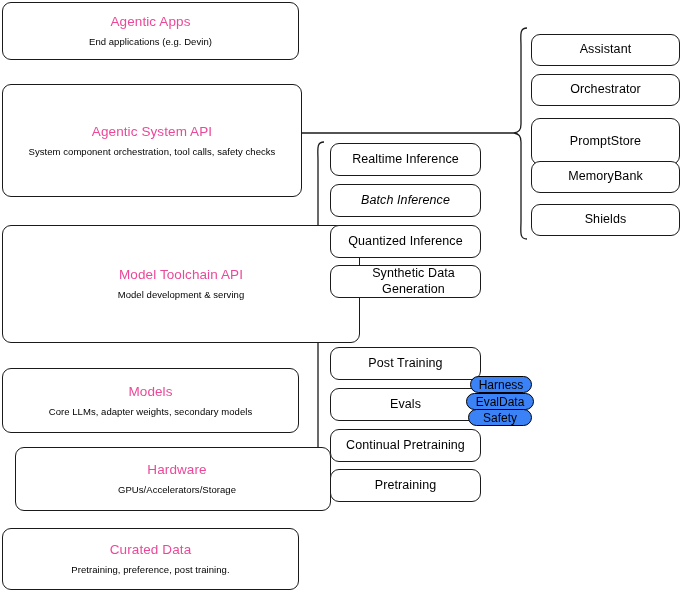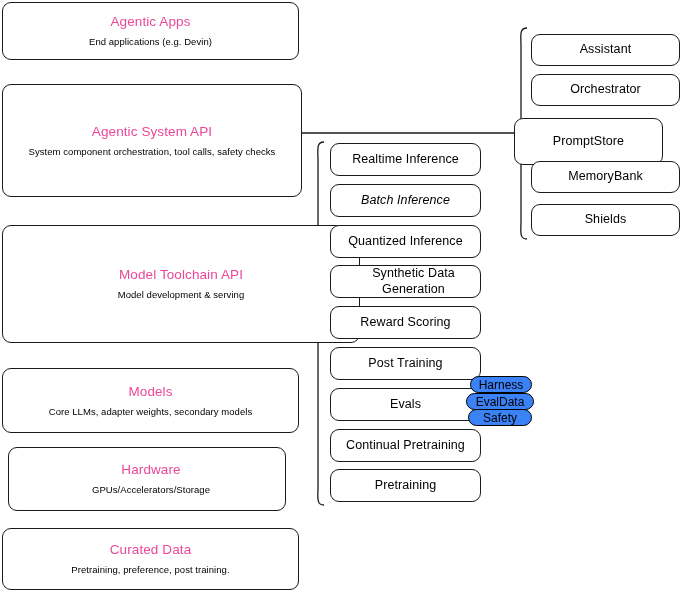--- a/index.html
+++ b/index.html
@@ -126,44 +126,41 @@
   <div class="rbox" style="left:2px; top:225px; width:358px; height:118px;">
     <div class="layer-title">Model Toolchain API</div>
     <div class="layer-sub">Model development &amp; serving</div>
   </div>
 
   <div class="rbox" style="left:2px; top:368px; width:297px; height:65px;">
     <div class="layer-title">Models</div>
     <div class="layer-sub">Core LLMs, adapter weights, secondary models</div>
   </div>
 
-  <div class="rbox" style="left:8px; top:447px; width:278px; height:64px;padding-left:8px;">
+  <div class="rbox" style="left:15px; top:447px; width:316px; height:64px;padding-left:8px;">
     <div class="layer-title">Hardware</div>
     <div class="layer-sub">GPUs/Accelerators/Storage</div>
   </div>
 
   <div class="rbox" style="left:2px; top:528px; width:297px; height:62px;">
     <div class="layer-title">Curated Data</div>
     <div class="layer-sub">Pretraining, preference, post training.</div>
   </div>
 
   <div class="rbox" style="left:330px; top:143px; width:151px; height:33px;">
     <div class="cap">Realtime Inference</div>
   </div>
   <div class="rbox" style="left:330px; top:184px; width:151px; height:33px;font-style:italic;">
     <div class="cap">Batch Inference</div>
   </div>
   <div class="rbox" style="left:330px; top:225px; width:151px; height:33px;">
     <div class="cap">Quantized Inference</div>
   </div>
   <div class="rbox" style="left:330px; top:265px; width:151px; height:33px;padding-left:16px;">
     <div class="cap">Synthetic Data Generation</div>
-  </div>
-  <div class="rbox" style="left:330px; top:306px; width:151px; height:33px;">
-    <div class="cap">Reward Scoring</div>
   </div>
   <div class="rbox" style="left:330px; top:347px; width:151px; height:33px;">
     <div class="cap">Post Training</div>
   </div>
   <div class="rbox" style="left:330px; top:388px; width:151px; height:33px;">
     <div class="cap">Evals</div>
   </div>
   <div class="rbox" style="left:330px; top:429px; width:151px; height:33px;">
     <div class="cap">Continual Pretraining</div>
   </div>
@@ -180,21 +177,21 @@
   <div class="opill" style="left:468px; top:409px; width:64px; height:17px;">
     <span>Safety</span>
   </div>
 
   <div class="rbox" style="left:531px; top:34px; width:149px; height:32px;">
     <div class="cap">Assistant</div>
   </div>
   <div class="rbox" style="left:531px; top:74px; width:149px; height:32px;">
     <div class="cap">Orchestrator</div>
   </div>
-  <div class="rbox" style="left:514px; top:118px; width:149px; height:47px;">
+  <div class="rbox" style="left:531px; top:118px; width:149px; height:47px;">
     <div class="cap">PromptStore</div>
   </div>
   <div class="rbox" style="left:531px; top:161px; width:149px; height:32px;">
     <div class="cap">MemoryBank</div>
   </div>
   <div class="rbox" style="left:531px; top:204px; width:149px; height:32px;">
     <div class="cap">Shields</div>
   </div>
 
 </div>

